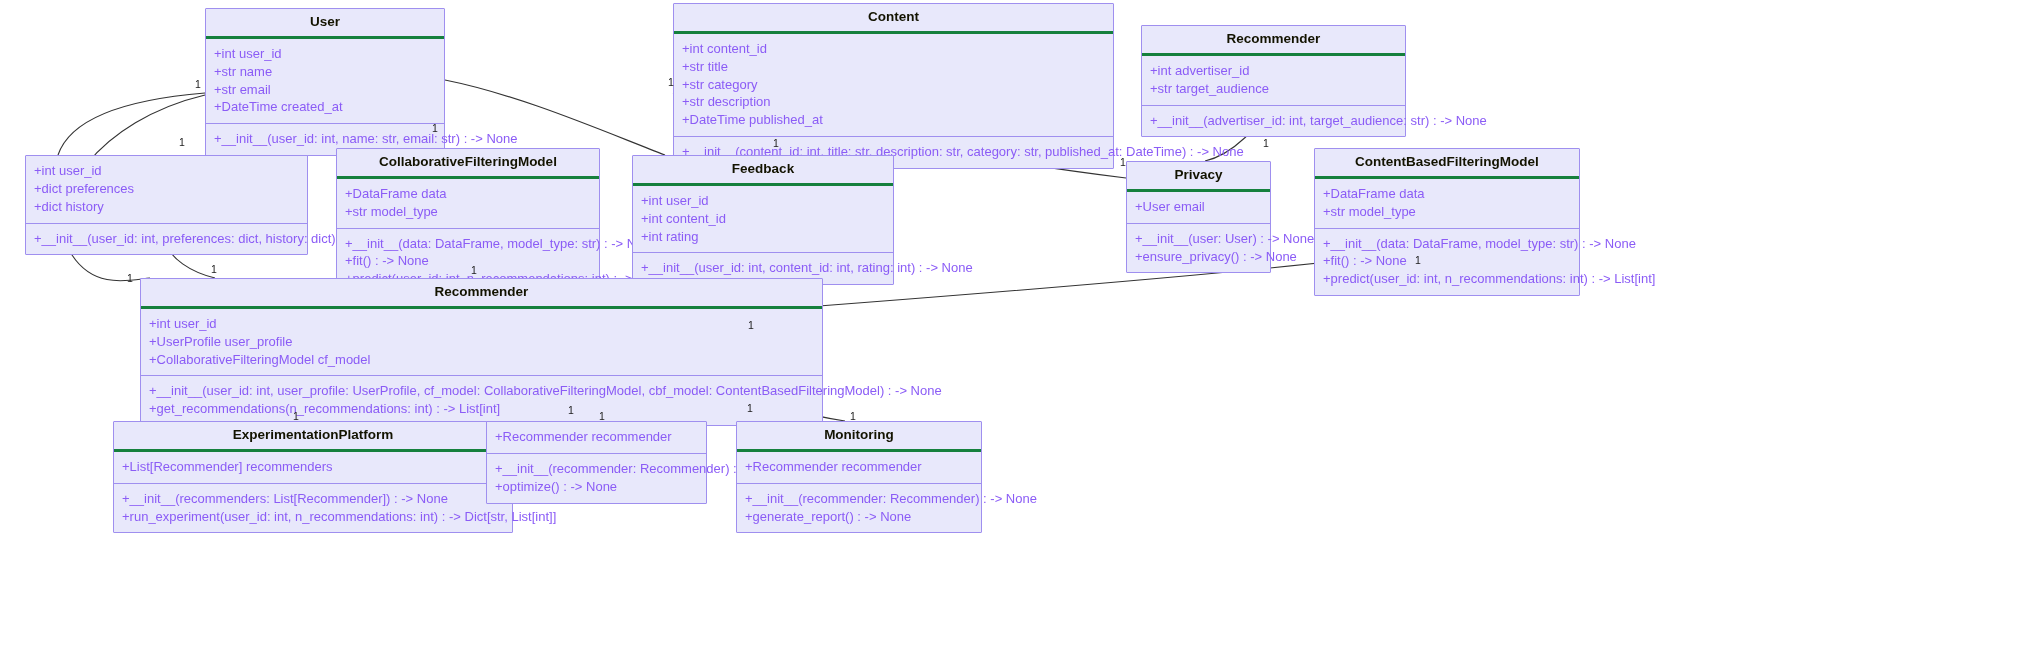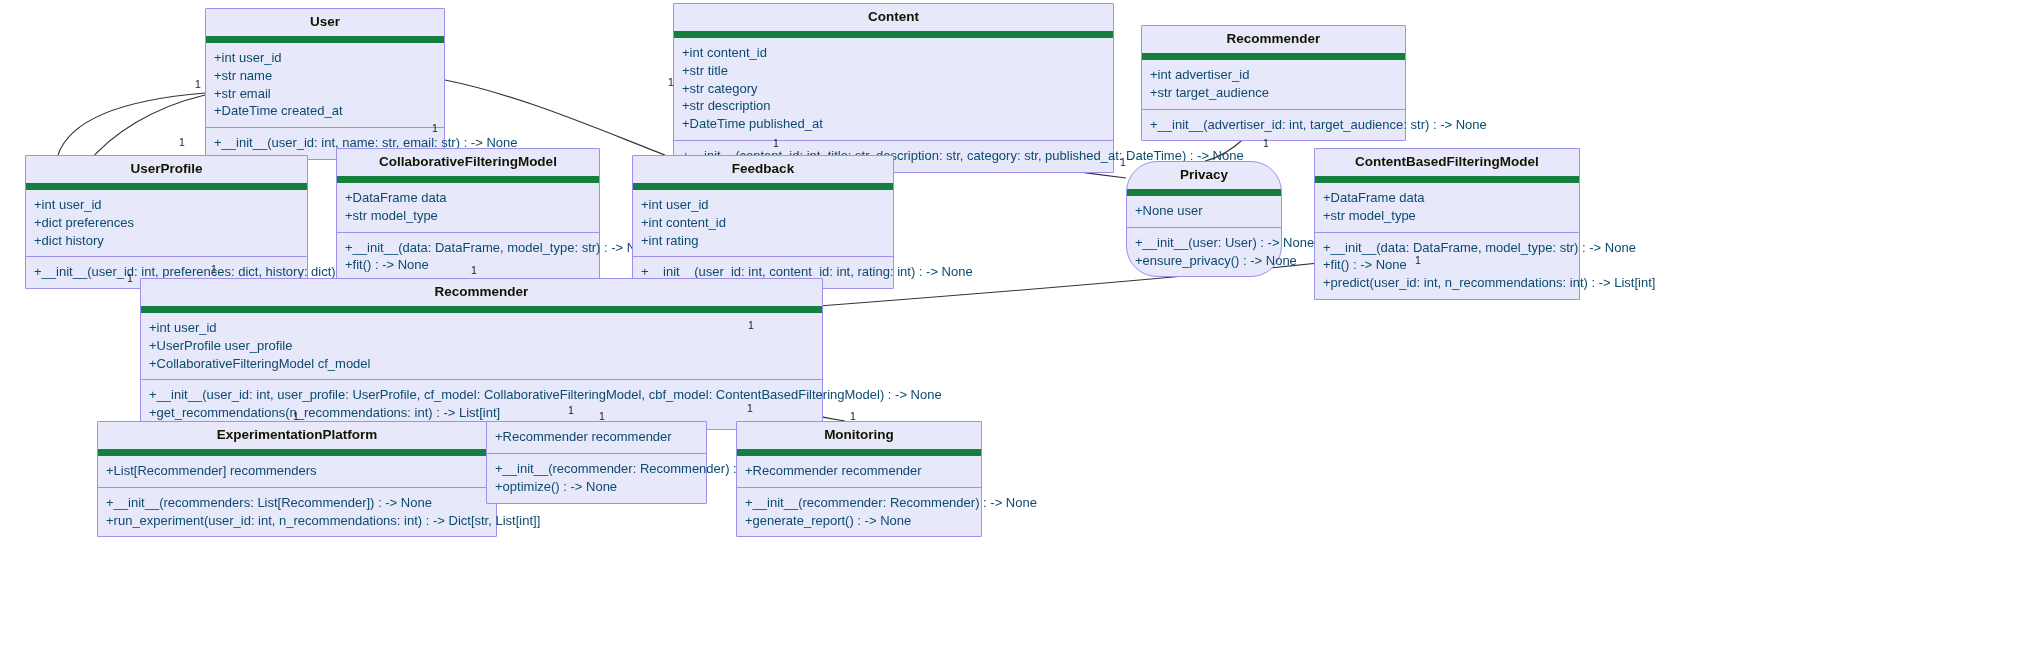--- a/index.html
+++ b/index.html
@@ -32,28 +32,28 @@
     border: 1px solid #9f8fef;
     border-radius: 1px;
     z-index: 2;
   }
   .uml-title {
     text-align: center;
     font-weight: bold;
     font-size: 13.5px;
     color: #131300;
     padding: 6px 8px 6px 8px;
-    border-bottom: 7px solid #15803d;
+    border-bottom: 3px solid #15803d;
     line-height: 1.1;
     white-space: nowrap;
   }
   .uml-section {
     padding: 6px 4px 7px 8px;
     font-size: 13px;
-    color: #0c4a6e;
+    color: #8b5cf6;
     line-height: 1.22;
   }
   .uml-attrs {
     border-bottom: 1px solid #9f8fef;
   }
   .uml-row {
     white-space: nowrap;
     padding: 1px 0;
   }
   .mult-label {
@@ -130,21 +130,20 @@
     <div class="uml-section uml-attrs">
       <div class="uml-row">+int advertiser_id</div>
       <div class="uml-row">+str target_audience</div>
     </div>
     <div class="uml-section">
       <div class="uml-row">+__init__(advertiser_id: int, target_audience: str) : -&gt; None</div>
     </div>
   </div>
 
   <div class="uml-class" style="left:25px; top:155px; width:283px;">
-    <div class="uml-title">UserProfile</div>
     <div class="uml-section uml-attrs">
       <div class="uml-row">+int user_id</div>
       <div class="uml-row">+dict preferences</div>
       <div class="uml-row">+dict history</div>
     </div>
     <div class="uml-section">
       <div class="uml-row">+__init__(user_id: int, preferences: dict, history: dict) : -&gt; None</div>
     </div>
   </div>
 
@@ -166,24 +165,24 @@
     <div class="uml-section uml-attrs">
       <div class="uml-row">+int user_id</div>
       <div class="uml-row">+int content_id</div>
       <div class="uml-row">+int rating</div>
     </div>
     <div class="uml-section">
       <div class="uml-row">+__init__(user_id: int, content_id: int, rating: int) : -&gt; None</div>
     </div>
   </div>
 
-  <div class="uml-class" style="left:1126px; top:161px; width:156px;border-radius:31px;">
+  <div class="uml-class" style="left:1126px; top:161px; width:145px;">
     <div class="uml-title">Privacy</div>
     <div class="uml-section uml-attrs">
-      <div class="uml-row">+None user</div>
+      <div class="uml-row">+User email</div>
     </div>
     <div class="uml-section">
       <div class="uml-row">+__init__(user: User) : -&gt; None</div>
       <div class="uml-row">+ensure_privacy() : -&gt; None</div>
     </div>
   </div>
 
   <div class="uml-class" style="left:1290px; top:148px; width:266px;margin-left:24px;">
     <div class="uml-title">ContentBasedFilteringModel</div>
     <div class="uml-section uml-attrs">
@@ -203,21 +202,21 @@
       <div class="uml-row">+int user_id</div>
       <div class="uml-row">+UserProfile user_profile</div>
       <div class="uml-row">+CollaborativeFilteringModel cf_model</div>
     </div>
     <div class="uml-section">
       <div class="uml-row">+__init__(user_id: int, user_profile: UserProfile, cf_model: CollaborativeFilteringModel, cbf_model: ContentBasedFilteringModel) : -&gt; None</div>
       <div class="uml-row">+get_recommendations(n_recommendations: int) : -&gt; List[int]</div>
     </div>
   </div>
 
-  <div class="uml-class" style="left:97px; top:421px; width:400px;">
+  <div class="uml-class" style="left:113px; top:421px; width:400px;">
     <div class="uml-title">ExperimentationPlatform</div>
     <div class="uml-section uml-attrs">
       <div class="uml-row">+List[Recommender] recommenders</div>
     </div>
     <div class="uml-section">
       <div class="uml-row">+__init__(recommenders: List[Recommender]) : -&gt; None</div>
       <div class="uml-row">+run_experiment(user_id: int, n_recommendations: int) : -&gt; Dict[str, List[int]]</div>
     </div>
   </div>
 

